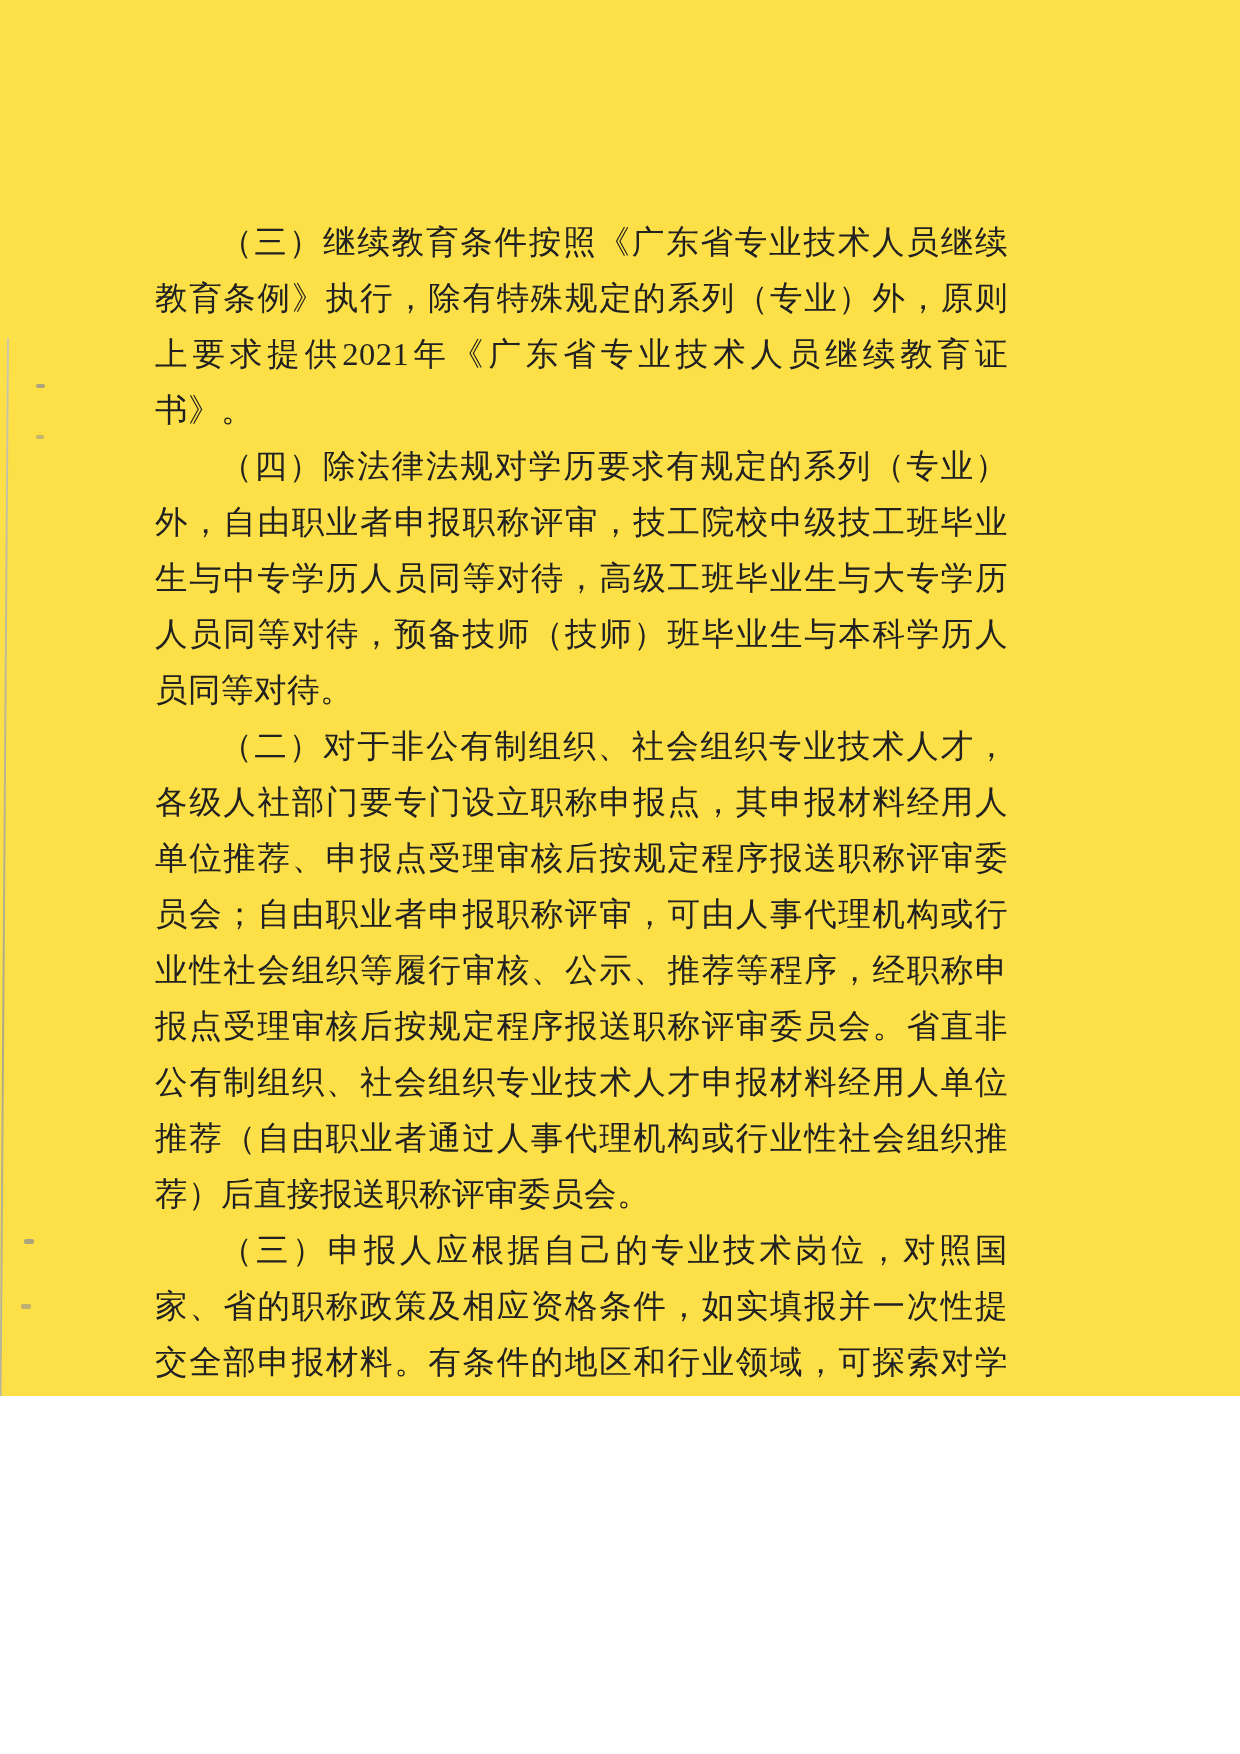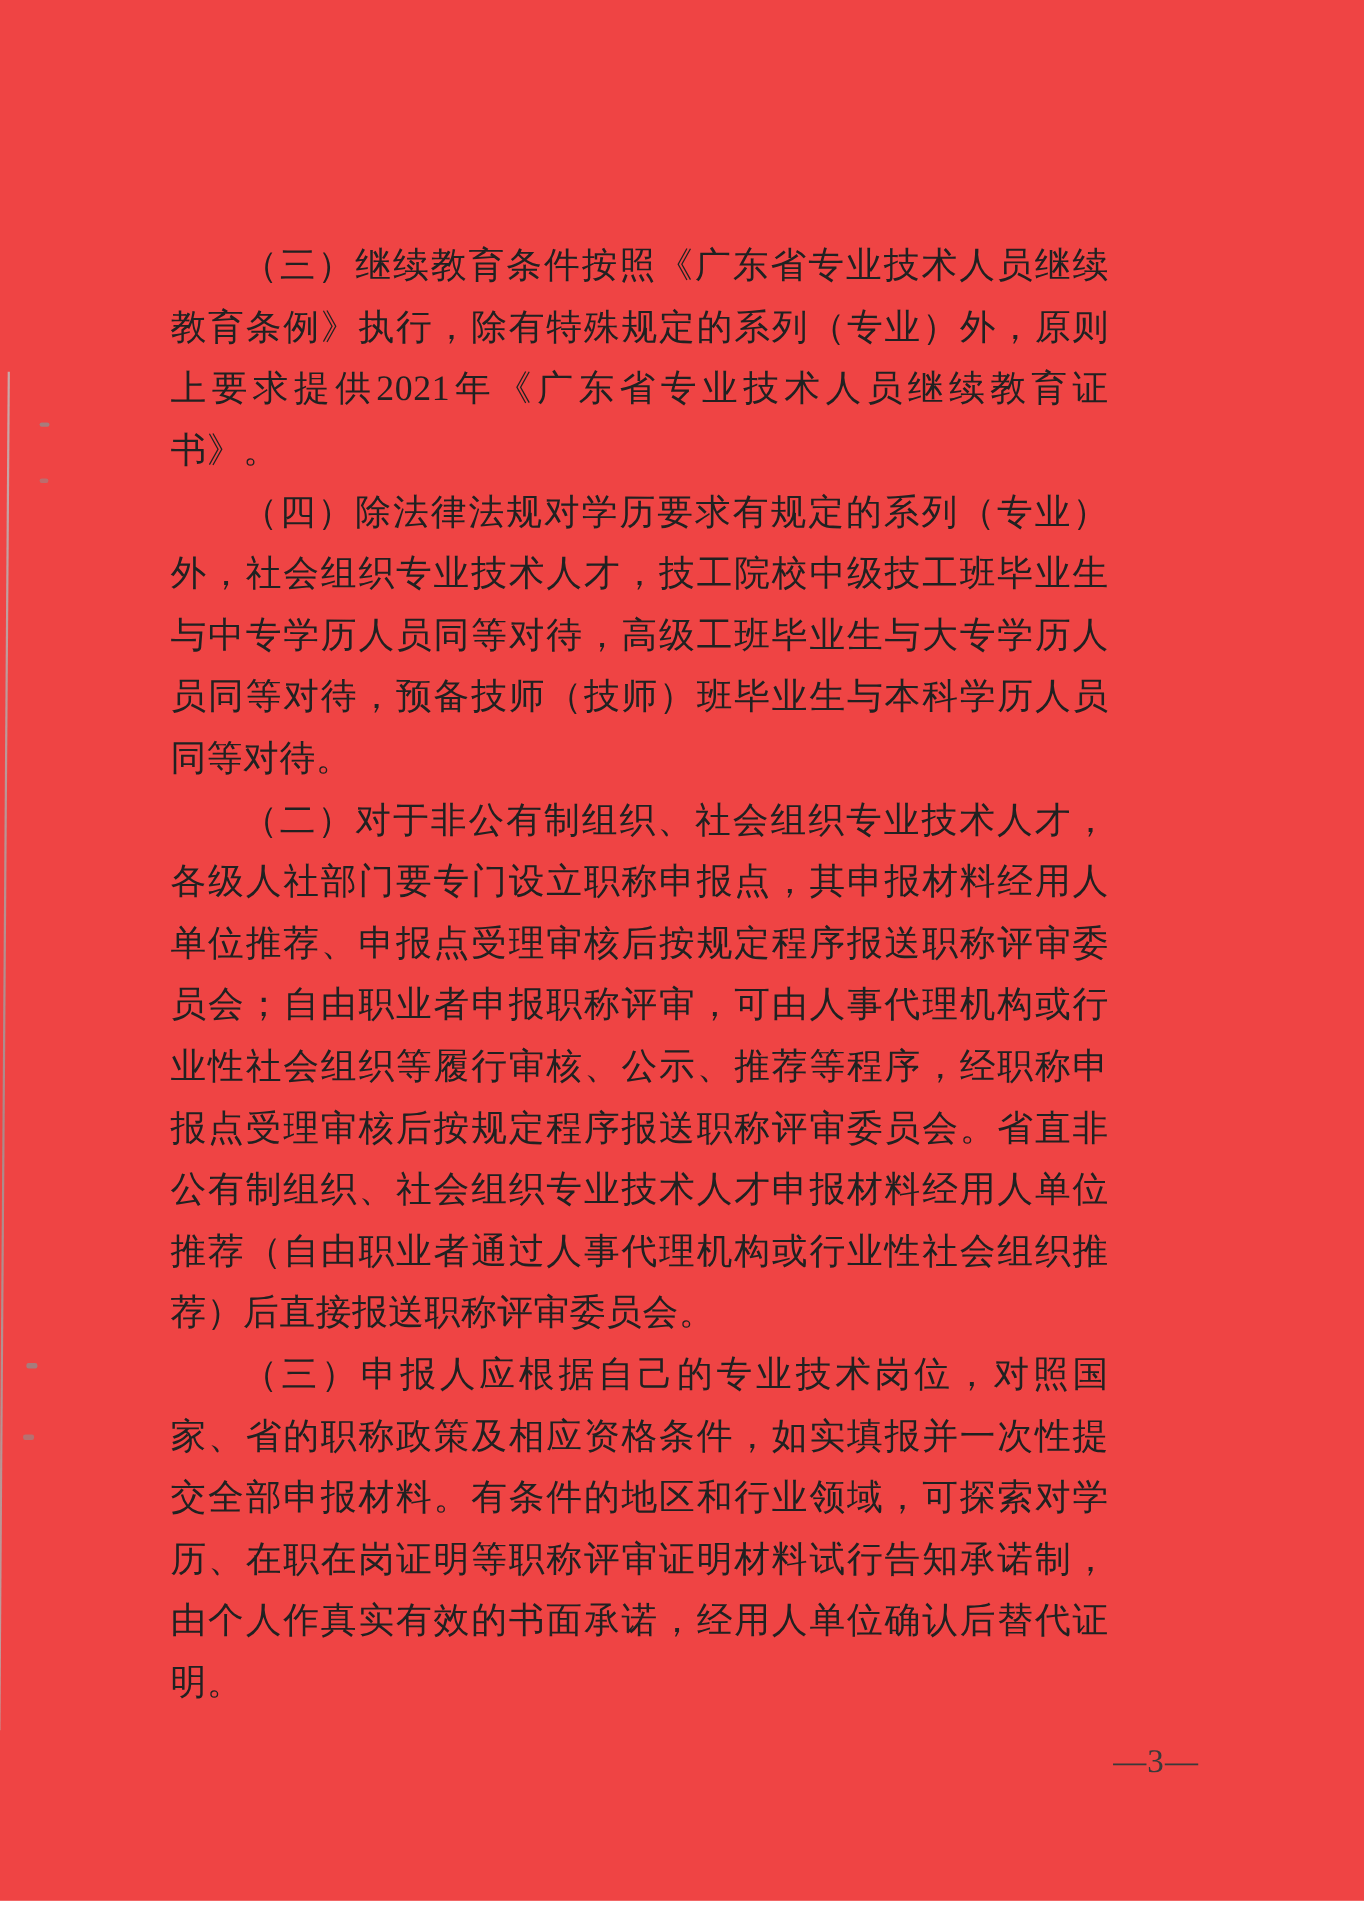--- a/index.html
+++ b/index.html
@@ -5,22 +5,22 @@
   html, body {
     margin: 0;
     padding: 0;
     width: 1240px;
     height: 1754px;
     background: #ffffff;
   }
   .page {
     position: relative;
     width: 1240px;
-    height: 1728px;
-    background: #ef4444;
+    height: 1396px;
+    background: #fde047;
     overflow: hidden;
     font-family: "Liberation Serif", "DejaVu Serif", serif;
     color: #212121;
   }
   .text-block {
     position: absolute;
     left: 155px;
     top: 214px;
     width: 853px;
   }
@@ -80,20 +80,20 @@
 <div class="page">
 
   <div class="scan-edge-line"></div>
   <div class="speck speck-1"></div>
   <div class="speck speck-2"></div>
   <div class="speck speck-3"></div>
   <div class="speck speck-4"></div>
 
   <div class="text-block">
     <p>（三）继续教育条件按照《广东省专业技术人员继续教育条例》执行，除有特殊规定的系列（专业）外，原则上要求提供2021年《广东省专业技术人员继续教育证书》。</p>
-    <p>（四）除法律法规对学历要求有规定的系列（专业）外，社会组织专业技术人才，技工院校中级技工班毕业生与中专学历人员同等对待，高级工班毕业生与大专学历人员同等对待，预备技师（技师）班毕业生与本科学历人员同等对待。</p>
+    <p>（四）除法律法规对学历要求有规定的系列（专业）外，自由职业者申报职称评审，技工院校中级技工班毕业生与中专学历人员同等对待，高级工班毕业生与大专学历人员同等对待，预备技师（技师）班毕业生与本科学历人员同等对待。</p>
     <p>（二）对于非公有制组织、社会组织专业技术人才，各级人社部门要专门设立职称申报点，其申报材料经用人单位推荐、申报点受理审核后按规定程序报送职称评审委员会；自由职业者申报职称评审，可由人事代理机构或行业性社会组织等履行审核、公示、推荐等程序，经职称申报点受理审核后按规定程序报送职称评审委员会。省直非公有制组织、社会组织专业技术人才申报材料经用人单位推荐（自由职业者通过人事代理机构或行业性社会组织推荐）后直接报送职称评审委员会。</p>
     <p>（三）申报人应根据自己的专业技术岗位，对照国家、省的职称政策及相应资格条件，如实填报并一次性提交全部申报材料。有条件的地区和行业领域，可探索对学历、在职在岗证明等职称评审证明材料试行告知承诺制，由个人作真实有效的书面承诺，经用人单位确认后替代证明。</p>
   </div>
 
   <div class="page-number">—3—</div>
 
 </div>
 
 </body></html>

